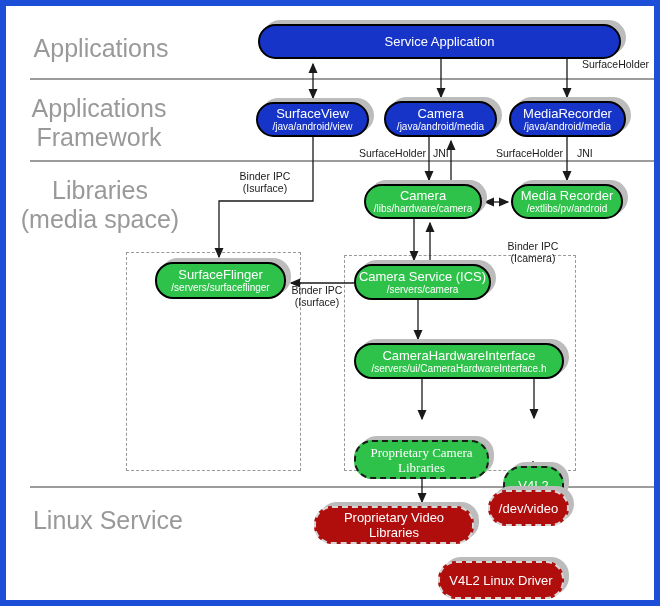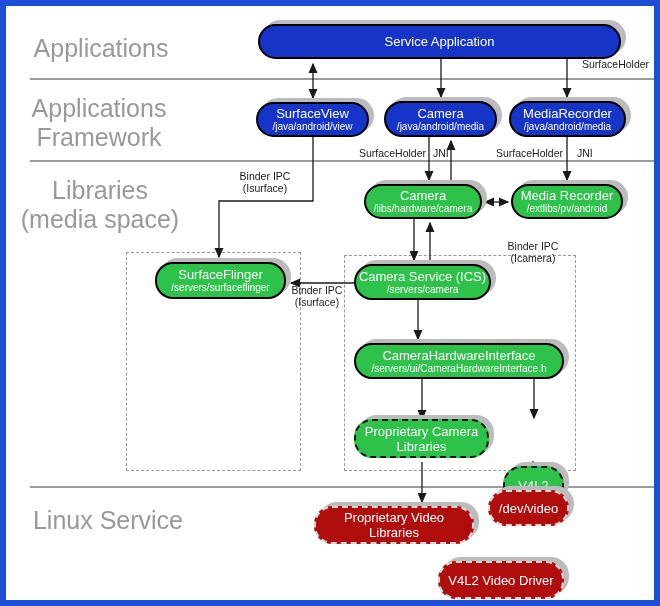--- a/index.html
+++ b/index.html
@@ -131,40 +131,40 @@
   <div class="node green" style="left:348px;top:337px;width:210px;height:36px;">
     <div class="t">CameraHardwareInterface</div>
     <div class="s">/servers/ui/CameraHardwareInterface.h</div>
   </div>
 
   <div class="node green" style="left:348px;top:258px;width:137px;height:36px;">
     <div class="t">Camera Service (ICS)</div>
     <div class="s">/servers/camera</div>
   </div>
 
-  <div class="node greendash" style="left:348px;top:413px;width:135px;height:39px;">
+  <div class="node greendash" style="left:348px;top:434px;width:135px;height:39px;font-family:Liberation Serif, serif;">
     <div class="t">Proprietary Camera</div>
     <div class="t">Libraries</div>
   </div>
 
   <div class="node greendash" style="left:497px;top:416px;width:61px;height:39px;margin-top:44px;">
     <div class="t">V4L2</div>
   </div>
 
   <div class="node red" style="left:308px;top:500px;width:160px;height:38px;">
     <div class="t">Proprietary Video</div>
     <div class="t">Libraries</div>
   </div>
 
   <div class="node red" style="left:482px;top:484px;width:81px;height:36px;">
     <div class="t">/dev/video</div>
   </div>
 
   <div class="node red" style="left:432px;top:555px;width:126px;height:38px;">
-    <div class="t">V4L2 Video Driver</div>
+    <div class="t">V4L2 Linux Driver</div>
   </div>
 
   <div class="edge-label" style="left:576px;top:52px;">SurfaceHolder</div>
 
   <div class="edge-label right" style="left:340px;top:141px;width:80px;">SurfaceHolder</div>
   <div class="edge-label" style="left:427px;top:141px;">JNI</div>
 
   <div class="edge-label right" style="left:476px;top:141px;width:81px;">SurfaceHolder</div>
   <div class="edge-label" style="left:571px;top:141px;">JNI</div>
 

